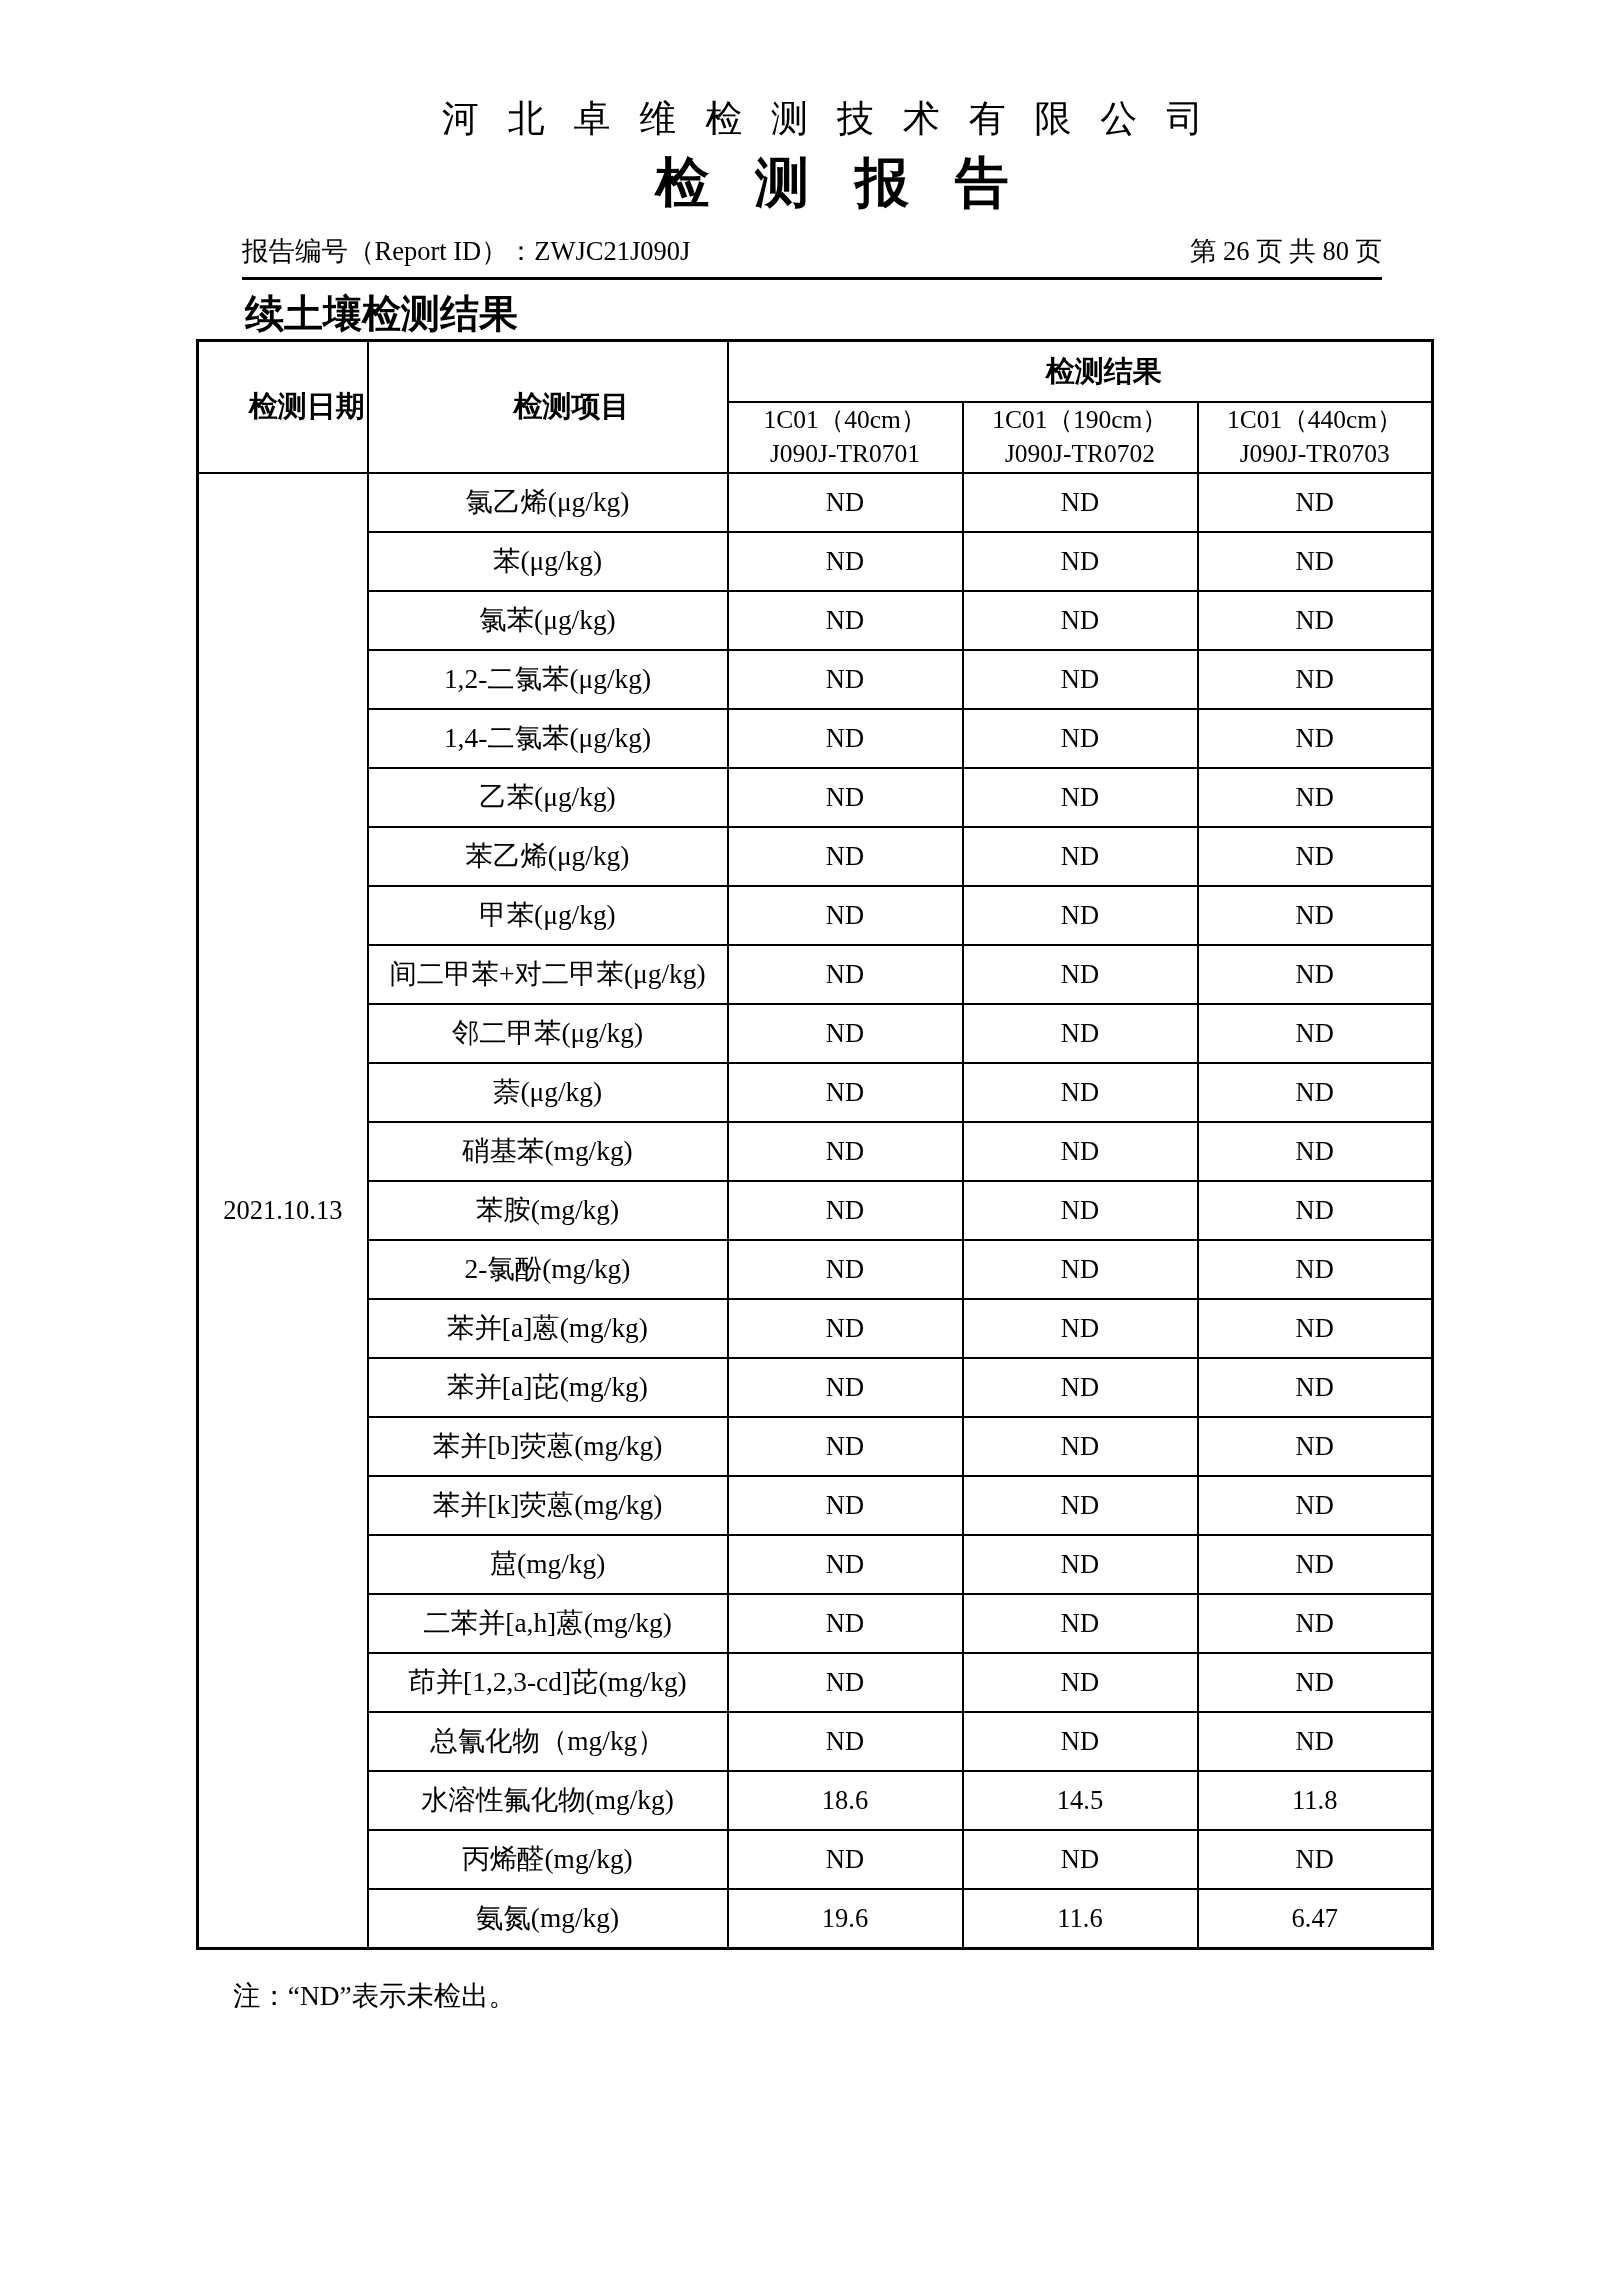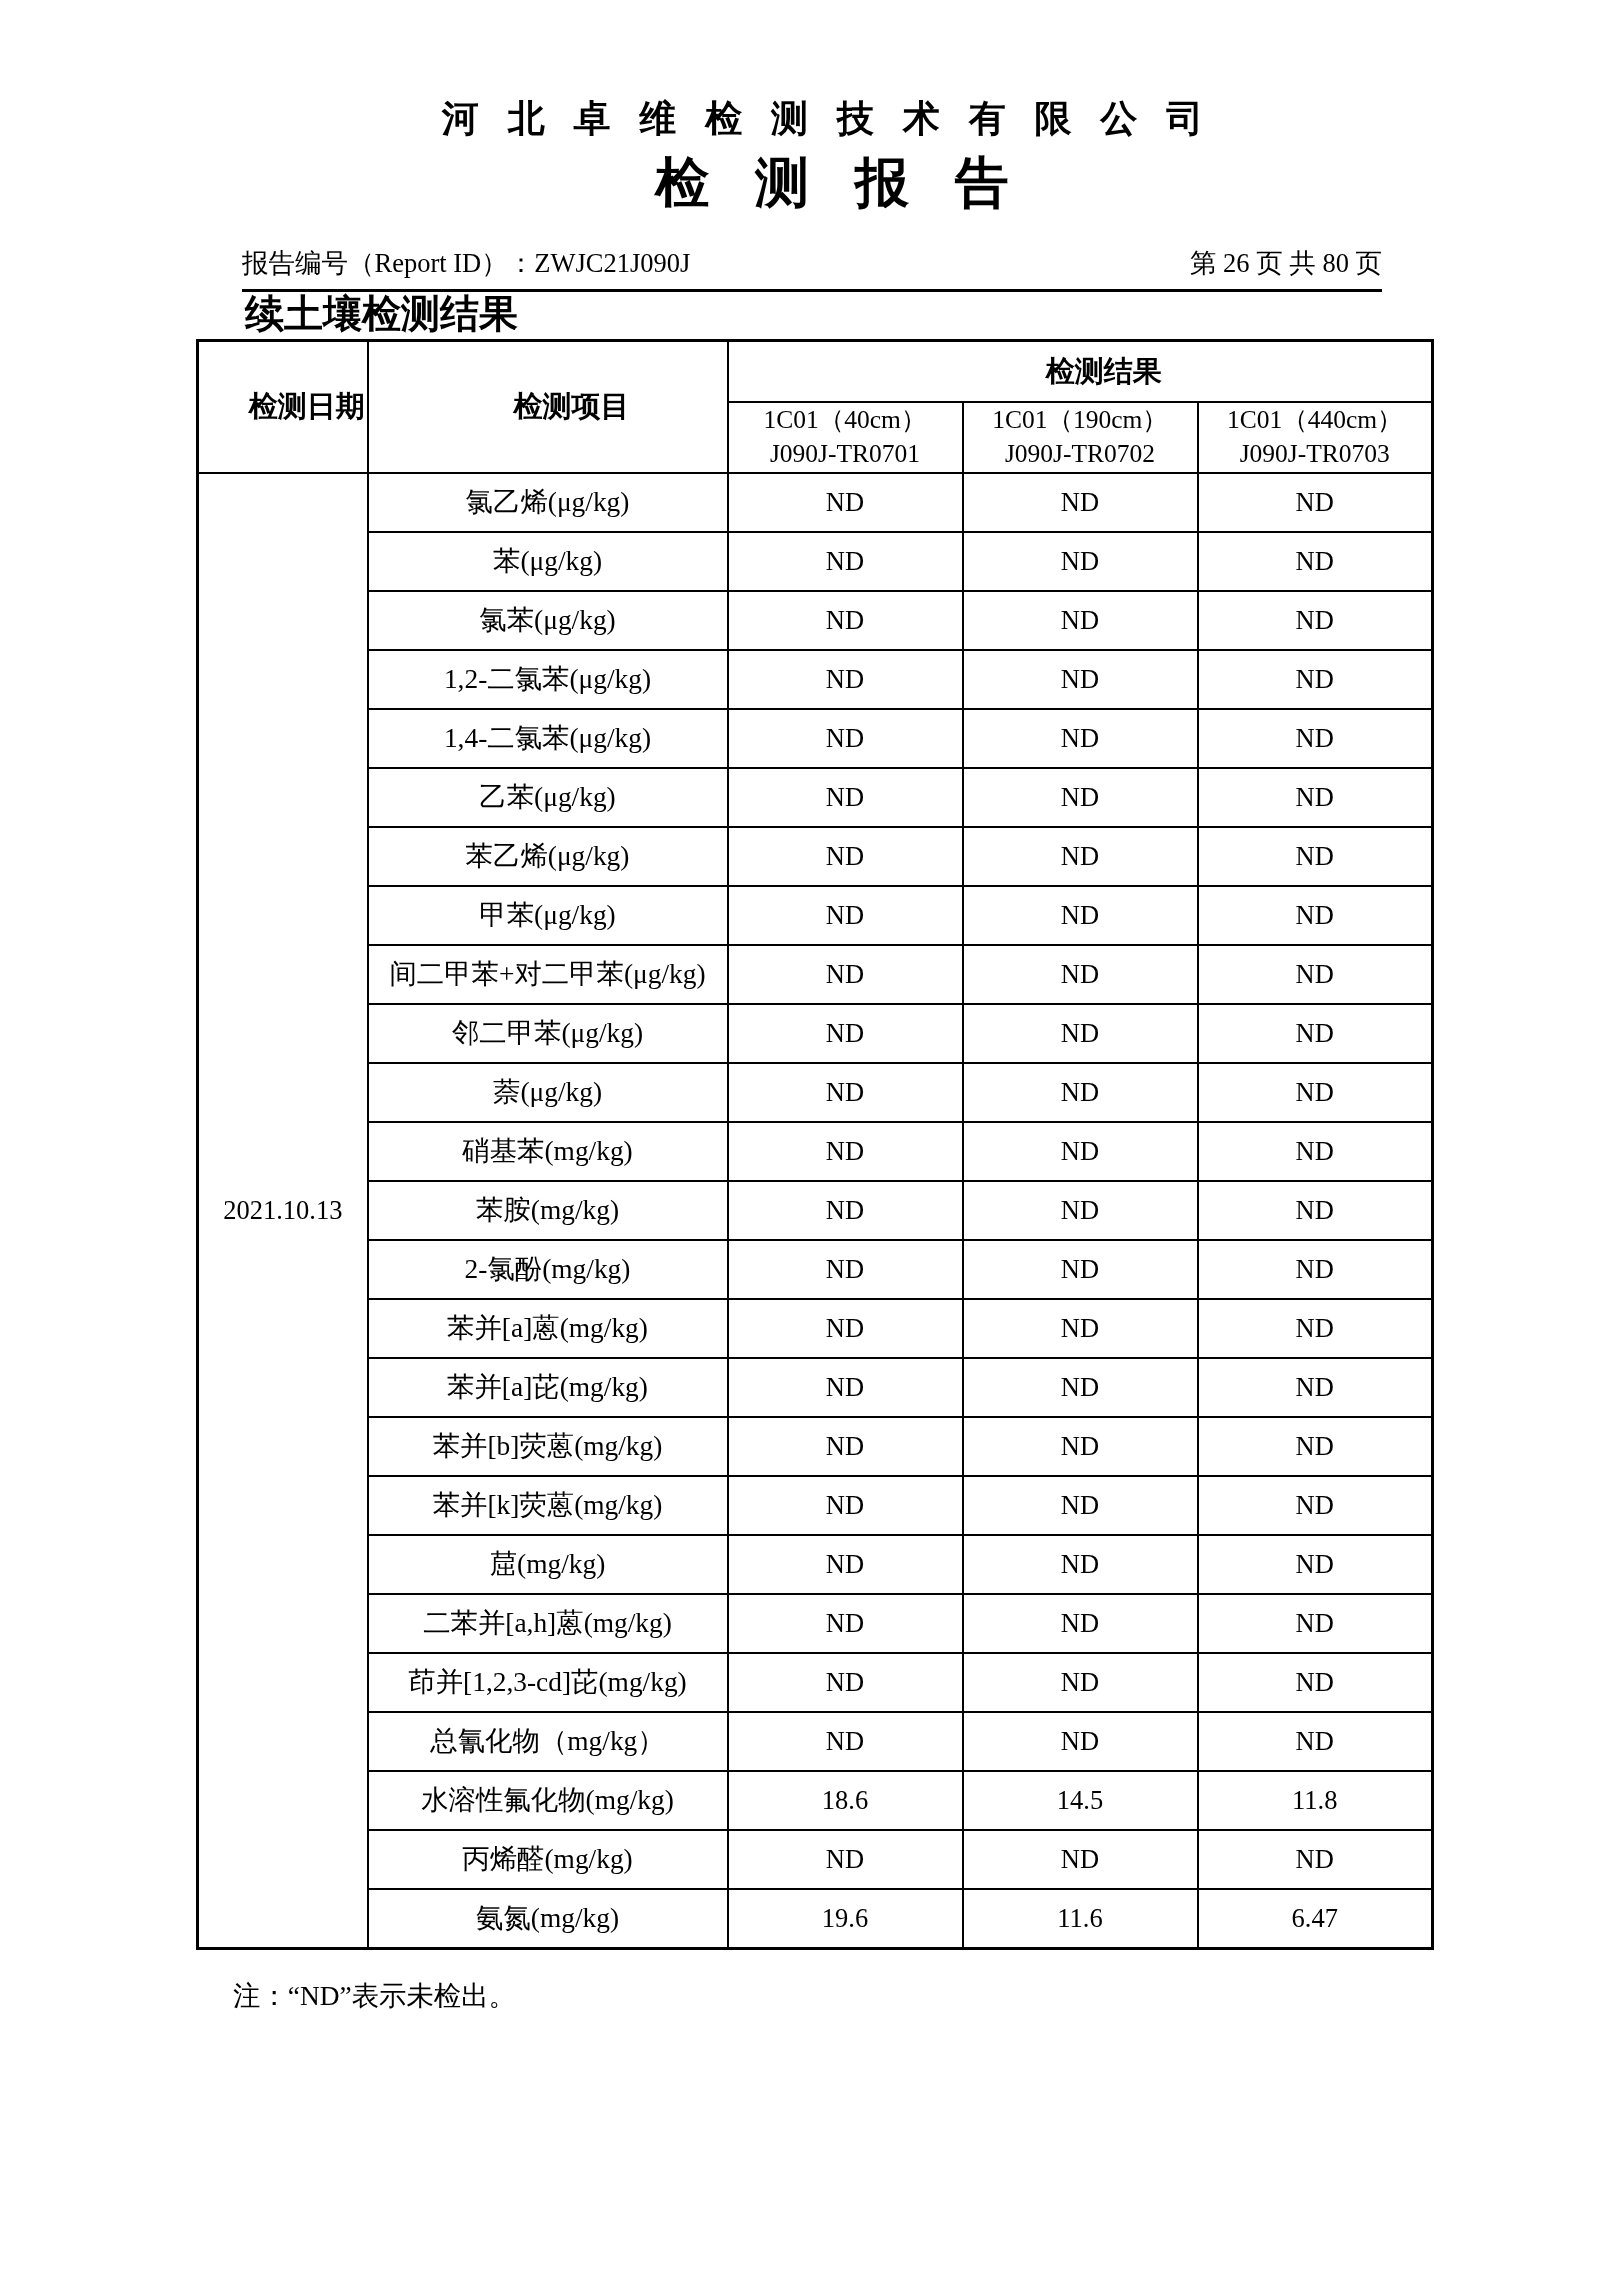--- a/index.html
+++ b/index.html
@@ -11,21 +11,21 @@
     background: #ffffff;
     font-family: "Liberation Serif", "DejaVu Serif", serif;
     color: #000;
     overflow: hidden;
   }
   .company-title {
     position: absolute;
     top: 94px; left: 16px; right: 0;
     text-align: center;
     font-size: 37px;
-    font-weight: bold;
+    font-weight: normal;
     letter-spacing: 0.78em;
     text-indent: 0.78em;
     white-space: nowrap;
     margin-left: 8px;
   }
   .report-title {
     position: absolute;
     top: 147px; left: 0; right: 0;
     text-align: center;
     font-size: 54px;
@@ -39,21 +39,20 @@
     position: absolute;
     top: 233px;
     left: 242px;
     width: 1140px;
     display: flex;
     justify-content: space-between;
     align-items: flex-end;
     font-size: 26.5px;
     padding-bottom: 7.8px;
     border-bottom: 3.9px solid #000;
-    margin-top: 12px;
   }
   .section-title {
     position: absolute;
     top: 287px;
     left: 245px;
     font-size: 39px;
     font-weight: bold;
   }
   table.result-table {
     position: absolute;

